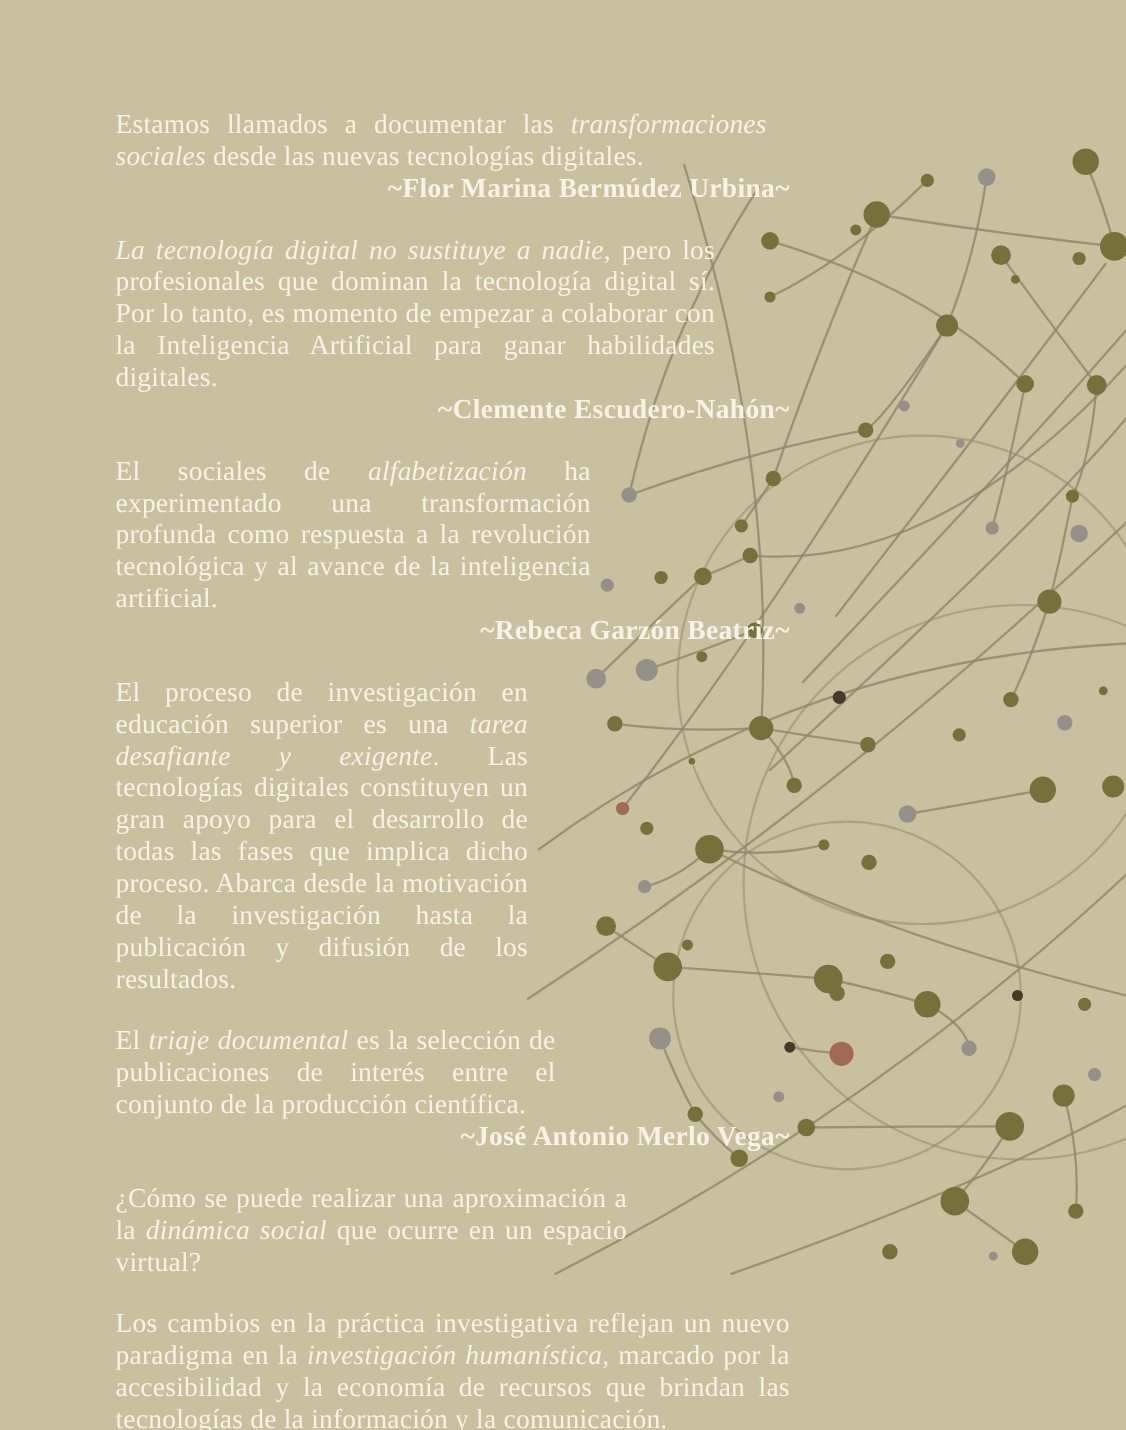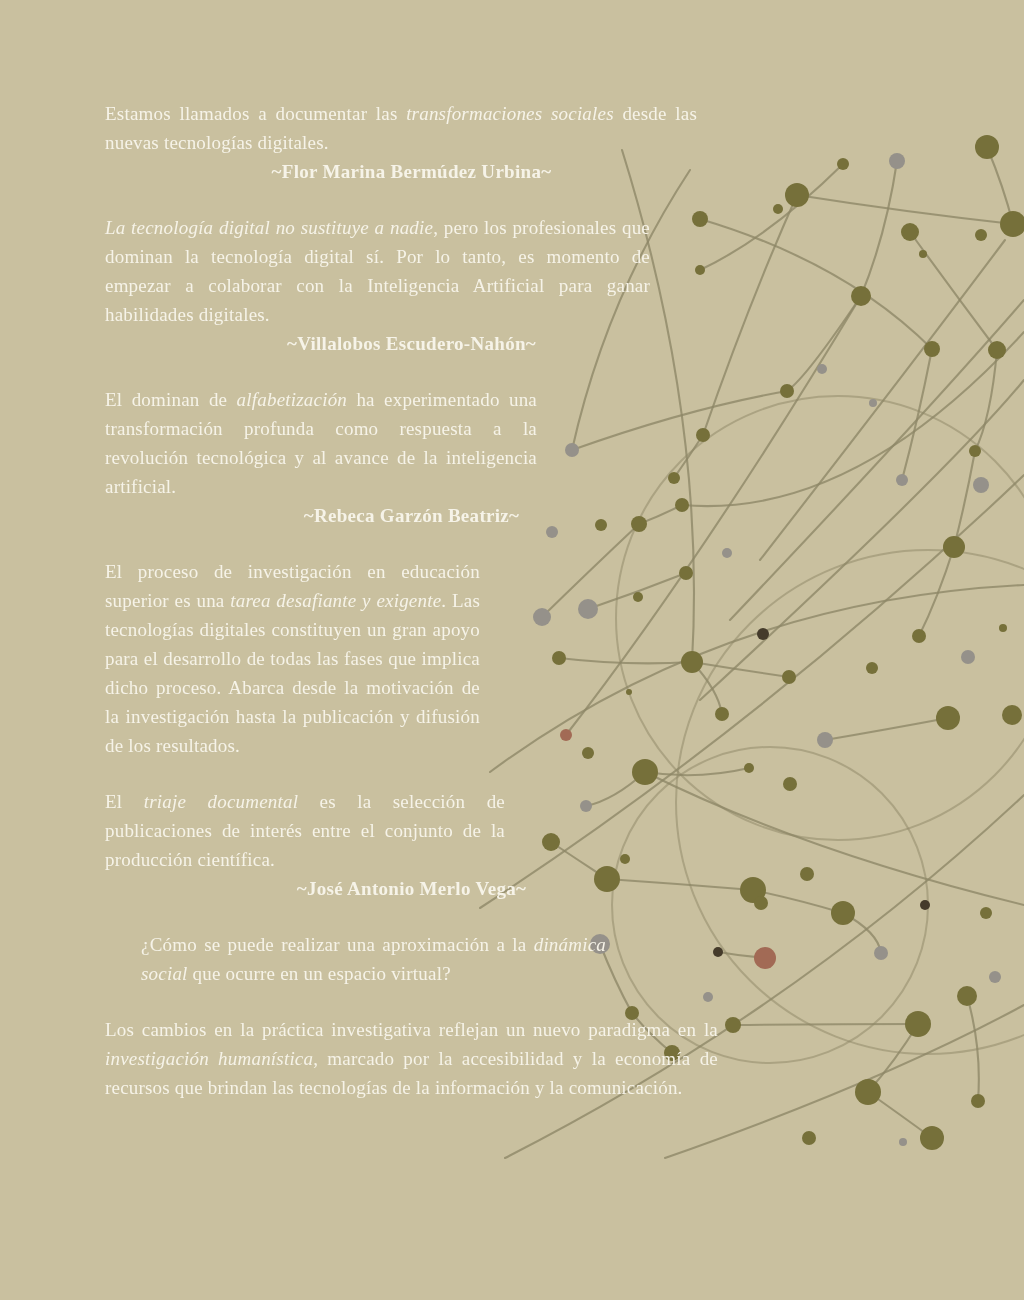--- a/index.html
+++ b/index.html
@@ -26,38 +26,38 @@
   svg.net .dot-r{fill:#a26a55;}
   svg.net .dot-d{fill:#453b2b;}
   
   .quotes{
     position:absolute;left:105px;top:99px;z-index:1;
     color:#f6f3e8;
   }
   .quote{margin:0 0 27px 0;}
   .quote p{
     margin:0;
-    font-size:19px;
+    font-size:25px;
     line-height:29px;
     text-align:justify;
     letter-spacing:.2px;
   }
   .quote p em{font-style:italic;}
   .quote .author{
     font-weight:bold;
-    text-align:center;
+    text-align:right;
     letter-spacing:.3px;
   }
   
   .q0 p.body{width:592px;}
   .q1 p.body{width:545px;}
   .q2 p.body{width:432px;}
   .q3 p.body{width:375px;margin-top:27px;}
   .q4 p.body{width:400px;font-family:Liberation Serif, serif;}
-  .q5 p.body{width:465px;margin-left:36px;}
+  .q5 p.body{width:465px;}
   .q6 p.body{width:613px;}
 </style>
 </head>
 <body>
 
 <div class="cover">
 
   <svg class="net" id="net" viewBox="0 0 1024 1300" width="1024" height="1300">
       <circle cx="838" cy="618" r="222" class="arc"></circle>
       <circle cx="928" cy="802" r="252" class="arc"></circle>
@@ -189,25 +189,25 @@
 
   <div class="quotes">
 
     <div class="quote q0">
       <p class="body"><span>Estamos llamados a documentar las </span><em>transformaciones sociales</em><span> desde las nuevas tecnologías digitales.</span></p>
       <p class="author">~Flor Marina Bermúdez Urbina~</p>
     </div>
 
     <div class="quote q1">
       <p class="body"><em>La tecnología digital no sustituye a nadie</em><span>, pero los profesionales que dominan la tecnología digital sí. Por lo tanto, es momento de empezar a colaborar con la Inteligencia Artificial para ganar habilidades digitales.</span></p>
-      <p class="author">~Villalobos Escudero-Nahón~</p>
+      <p class="author">~Clemente Escudero-Nahón~</p>
     </div>
 
     <div class="quote q2">
-      <p class="body"><span>El dominan de </span><em>alfabetización</em><span> ha experimentado una transformación profunda como respuesta a la revolución tecnológica y al avance de la inteligencia artificial.</span></p>
+      <p class="body"><span>El sociales de </span><em>alfabetización</em><span> ha experimentado una transformación profunda como respuesta a la revolución tecnológica y al avance de la inteligencia artificial.</span></p>
       <p class="author">~Rebeca Garzón Beatriz~</p>
     </div>
 
     <div class="quote q3">
       <p class="body"><span>El proceso de investigación en educación superior es una </span><em>tarea desafiante y exigente</em><span>. Las tecnologías digitales constituyen un gran apoyo para el desarrollo de todas las fases que implica dicho proceso. Abarca desde la motivación de la investigación hasta la publicación y difusión de los resultados.</span></p>
     </div>
 
     <div class="quote q4">
       <p class="body"><span>El </span><em>triaje documental</em><span> es la selección de publicaciones de interés entre el conjunto de la producción científica.</span></p>
       <p class="author">~José Antonio Merlo Vega~</p>

